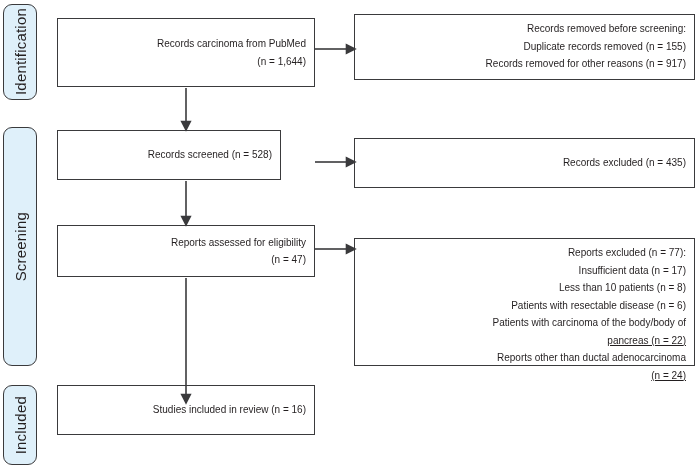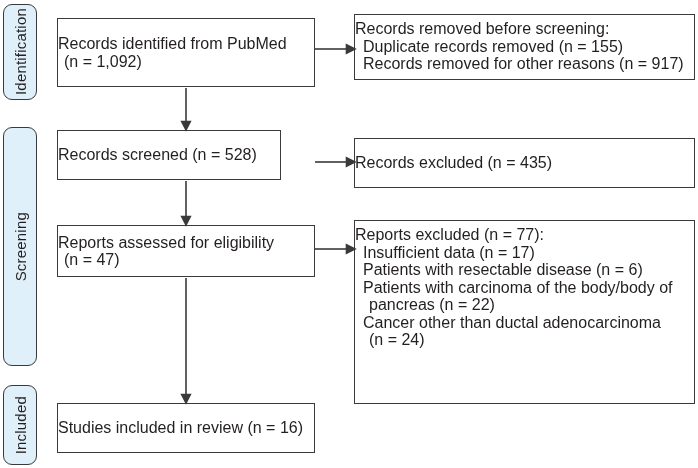--- a/index.html
+++ b/index.html
@@ -30,29 +30,30 @@
     white-space: nowrap;
   }
   .box {
     position: absolute;
     box-sizing: border-box;
     border: 1.5px solid #3a3a3c;
     background: #ffffff;
     display: flex;
     flex-direction: column;
     justify-content: center;
-    padding: 4px 0;
-    font-size: 16px;
+    padding: 4px 8px;
+    font-size: 10px;
     line-height: 17.5px;
+    text-align: right;
   }
   .box.top { justify-content: flex-start; padding-top: 5px; }
   .line { white-space: nowrap; }
   .line.num  { padding-left: 6px; }
   .line.sub  { padding-left: 8px; }
-  .line.cont { padding-left: 14px; }
+  .line.cont { padding-left: 14px; text-decoration: underline; }
   svg.arrows {
     position: absolute;
     left: 0; top: 0;
     width: 698px; height: 468px;
     pointer-events: none;
   }
 </style>
 </head>
 <body>
 
@@ -62,54 +63,55 @@
     <span class="stage-text">Identification</span>
   </div>
   <div class="stage" style="left:3px; top:127px; width:34px; height:239px;">
     <span class="stage-text">Screening</span>
   </div>
   <div class="stage" style="left:3px; top:385px; width:34px; height:80px;">
     <span class="stage-text">Included</span>
   </div>
 
   <div class="box" style="left:57px; top:18px; width:258px; height:69px;">
-    <div class="line">Records identified from PubMed</div>
-    <div class="line num">(n = 1,092)</div>
+    <div class="line">Records carcinoma from PubMed</div>
+    <div class="line num">(n = 1,644)</div>
   </div>
 
   <div class="box" style="left:57px; top:130px; width:224px; height:50px;">
     <div class="line">Records screened (n = 528)</div>
   </div>
 
   <div class="box" style="left:57px; top:225px; width:258px; height:52px;">
     <div class="line">Reports assessed for eligibility</div>
     <div class="line num">(n = 47)</div>
   </div>
 
-  <div class="box" style="left:57px; top:403px; width:258px; height:50px;">
+  <div class="box" style="left:57px; top:385px; width:258px; height:50px;">
     <div class="line">Studies included in review (n = 16)</div>
   </div>
 
   <div class="box top" style="left:354px; top:14px; width:341px; height:66px;">
     <div class="line">Records removed before screening:</div>
     <div class="line sub">Duplicate records removed (n = 155)</div>
     <div class="line sub">Records removed for other reasons (n = 917)</div>
   </div>
 
   <div class="box" style="left:354px; top:138px; width:341px; height:50px;">
     <div class="line">Records excluded (n = 435)</div>
   </div>
 
-  <div class="box top" style="left:354px; top:220px; width:341px; height:184px;">
+  <div class="box top" style="left:354px; top:238px; width:341px; height:128px;">
     <div class="line">Reports excluded (n = 77):</div>
     <div class="line sub">Insufficient data (n = 17)</div>
+    <div class="line sub">Less than 10 patients (n = 8)</div>
     <div class="line sub">Patients with resectable disease (n = 6)</div>
     <div class="line sub">Patients with carcinoma of the body/body of</div>
     <div class="line cont">pancreas (n = 22)</div>
-    <div class="line sub">Cancer other than ductal adenocarcinoma</div>
+    <div class="line sub">Reports other than ductal adenocarcinoma</div>
     <div class="line cont">(n = 24)</div>
   </div>
 
   <svg class="arrows" viewBox="0 0 698 468">
     <g stroke="#3a3a3c" stroke-width="1.6" fill="#3a3a3c">
       <line x1="186" y1="88" x2="186" y2="122"></line>
       <polygon points="186,130 181.7,121.5 190.3,121.5"></polygon>
     </g>
     <g stroke="#3a3a3c" stroke-width="1.6" fill="#3a3a3c">
       <line x1="186" y1="181" x2="186" y2="217"></line>

